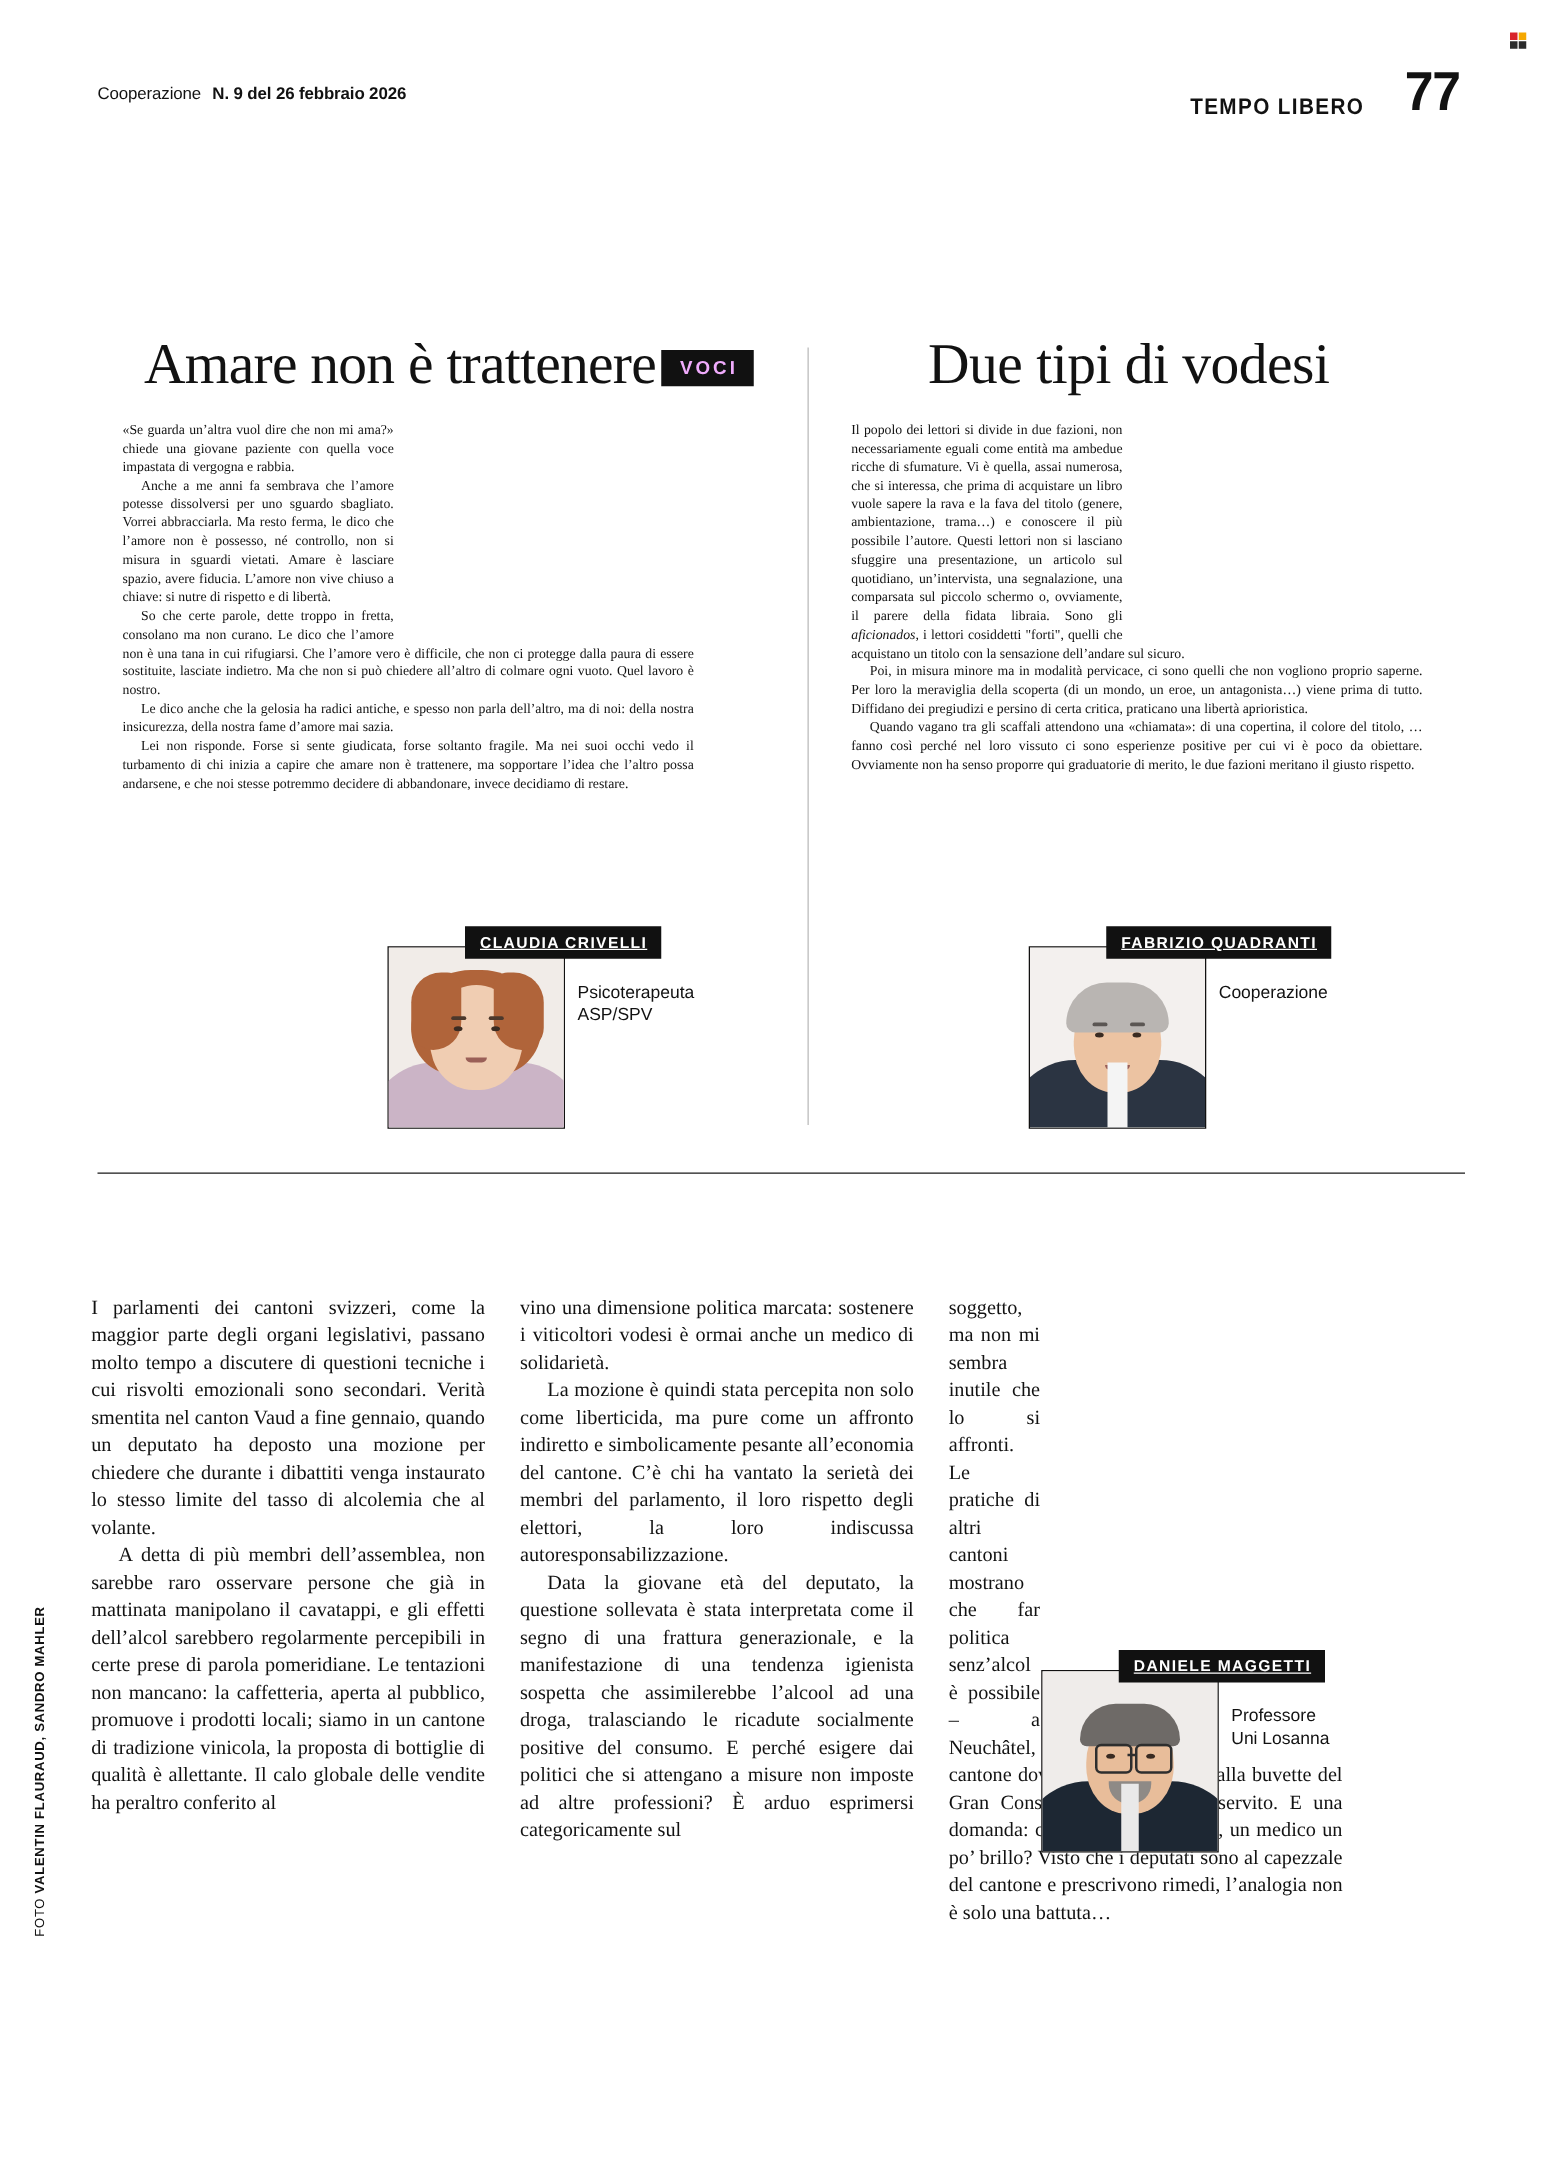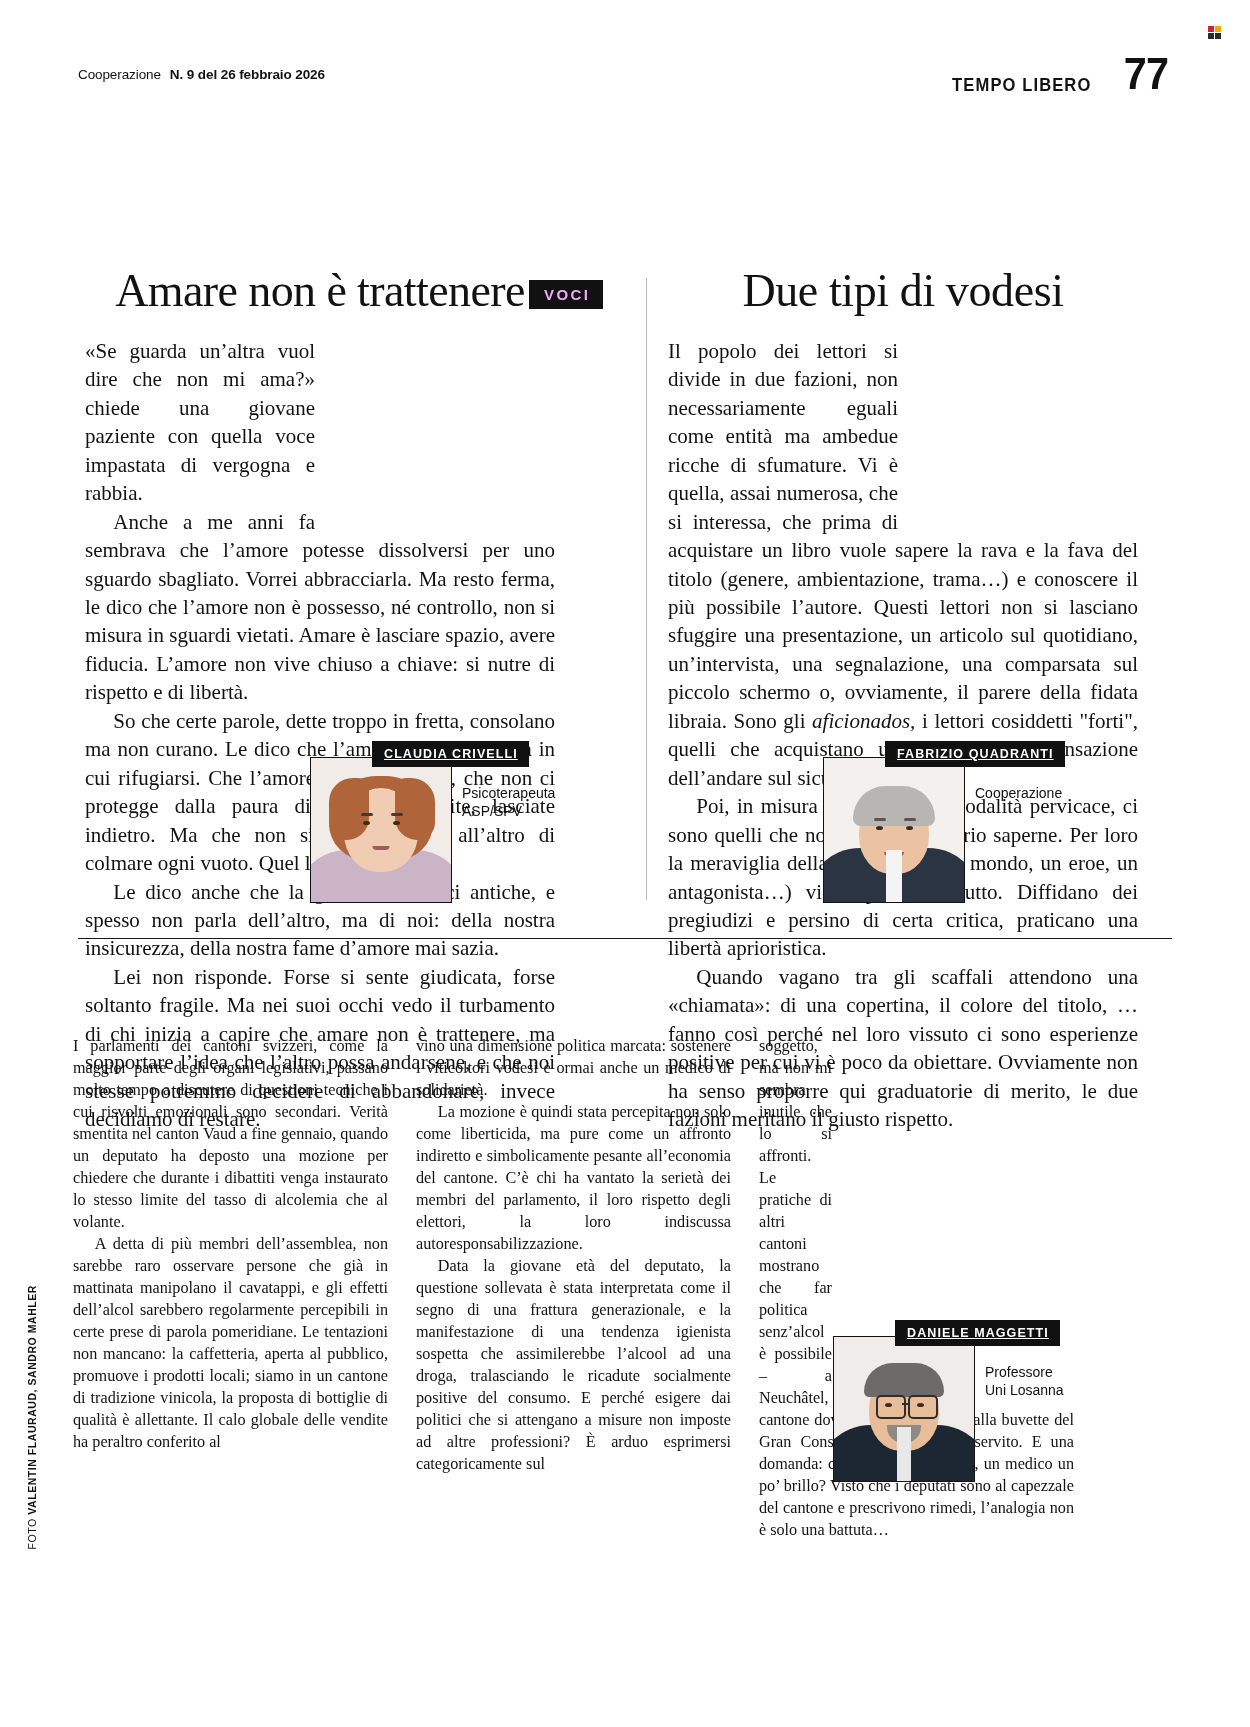--- a/index.html
+++ b/index.html
@@ -42,21 +42,21 @@
   .voci-block{position:absolute;left:78px;top:268px;width:1094px;height:640px;}
   .vcol{position:absolute;top:0;width:470px;}
   .vcol.left{left:7px;}
   .vcol.right{left:590px;}
   .vdivider{position:absolute;left:568px;top:10px;width:1px;height:622px;background:#b9b9b9;}
 
   .vtitle{font-size:46px;line-height:1.02;font-weight:400;letter-spacing:-.6px;
           text-align:center;margin:0 0 22px 0;}
   .vtitle.r{letter-spacing:-.4px;}
 
-  .btext{font-size:21px;line-height:1.355;text-align:justify;hyphens:auto;
+  .btext{font-size:11px;line-height:1.355;text-align:justify;hyphens:auto;margin-left:13px;
          -webkit-hyphens:auto;}
   .btext p{margin:0;text-indent:0;}
   .btext p+p{text-indent:1.35em;}
   .btext i{font-style:italic;}
 
   
   .cardfloat{float:right;width:228px;height:168px;margin:6px 0 0 12px;shape-margin:6px;}
 
   
   .authorcard{position:absolute;width:232px;height:165px;}

